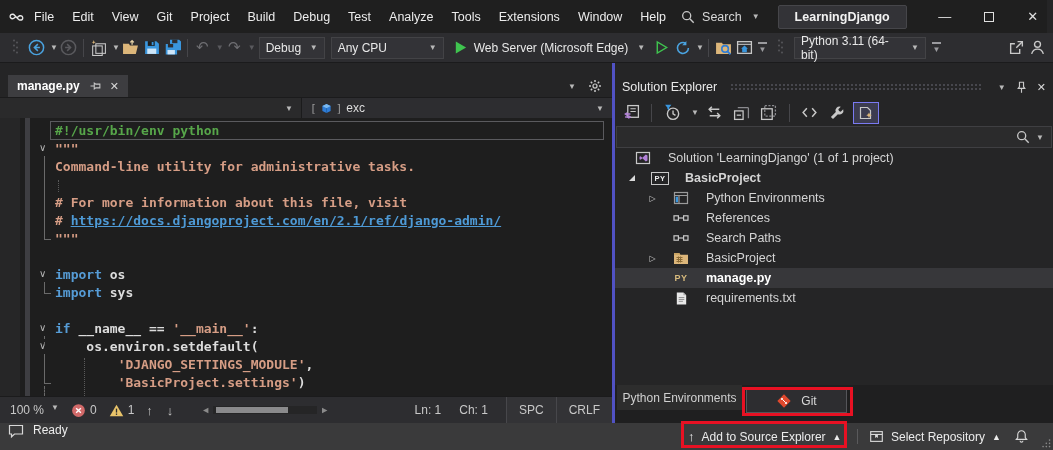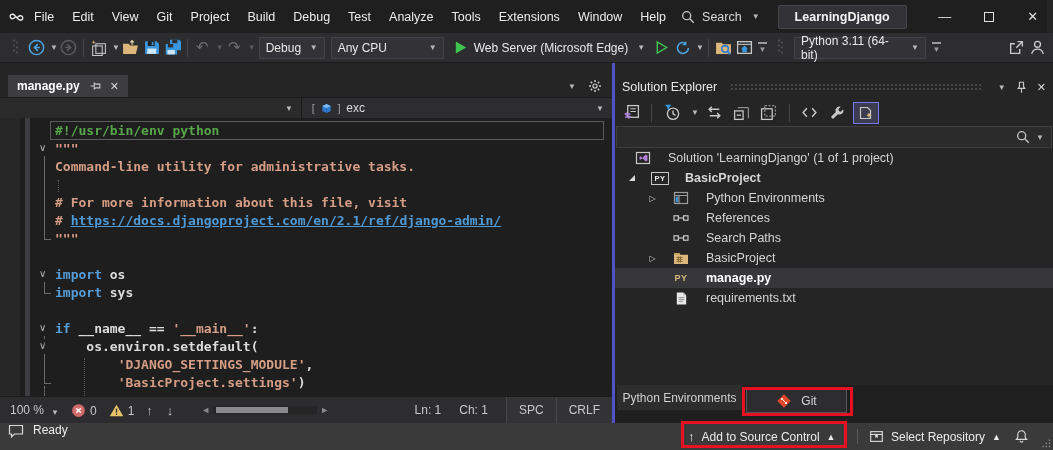--- a/index.html
+++ b/index.html
@@ -54,21 +54,21 @@
 .c-k{color:#569cd6}.c-s{color:#d69d85}.c-c{color:#57a64a}.c-p{color:#dcdcdc}
 .c-u{color:#4e9ad6;text-decoration:underline}
 .curline{position:absolute;left:50px;right:8px;height:19px;border:1px solid #5a5a5e}
 .og{position:absolute;left:39px;width:12px;color:#b4b4b4;font-size:10px;font-family:"DejaVu Sans",sans-serif;font-weight:normal}
 .ovl{position:absolute;left:44px;width:7px;border-left:1px solid #6a6a6a}
 .ovl.cr{border-bottom:1px solid #6a6a6a}
 .ovl.da{border-left-style:dashed}
 .ig{position:absolute;width:1px;border-left:1px dotted #5a5a5a}
 
 .estatus{height:27px;background:#2d2d30;border-top:1px solid #1b1b1c;display:flex;align-items:center;font-size:12px;color:#c8c8c8;padding:0 0 0 10px}
-.es-item{display:flex;align-items:flex-end;gap:4px;margin-right:12px}
+.es-item{display:flex;align-items:flex-start;gap:4px;margin-right:12px}
 .es-nav{font-size:13px;color:#c8c8c8;margin-right:14px}
 .hscroll{display:flex;align-items:center;gap:3px;margin-left:14px;color:#8a8a8a;font-size:9px}
 .track{width:104px;height:8px;background:#252526;display:inline-block;position:relative}
 .thumb{position:absolute;left:3px;top:1px;width:72px;height:6px;background:#8a8a8c}
 .es-right{margin-left:auto;display:flex;align-items:center;height:100%}
 .es-lnch{margin-right:18px}
 .es-cell{height:100%;display:flex;align-items:center;justify-content:center;border-left:1px solid #47474b;background:#333336;padding:0 12px}
 
 .se-top{height:12px}
 .se-header{height:24px;display:flex;align-items:center;padding:0 7px;color:#e8e8e8;gap:9px}
@@ -665,21 +665,21 @@
     <div class="sb-left">
       <span>
           <svg width="16" height="16" viewBox="0 0 16 16">
             <path d="M1.5 2.5h13V11H6.5l-3 2.8V11h-2z" fill="none" stroke="#d8d8d8" stroke-width="1.2"></path>
           </svg>
         </span>
       <span>Ready</span>
     </div>
     <div class="sb-asc">
       <span class="up">↑</span>
-      <span>Add to Source Control</span>
+      <span>Add to Source Explorer</span>
       <span class="caret-up">▲</span>
     </div>
     <div class="sb-sep"></div>
     <div class="sb-repo">
       <span>
           <svg width="15" height="15" viewBox="0 0 16 16">
             <rect x="1.8" y="2.8" width="12.4" height="10.4" fill="none" stroke="#d8d8d8" stroke-width="1.2"></rect>
             <path d="M1.8 5.8h12.4" stroke="#d8d8d8" stroke-width="1.2"></path>
             <path d="M6.5 5.8v3.8l1.5-1.2 1.5 1.2V5.8z" fill="#d8d8d8"></path>
           </svg>

